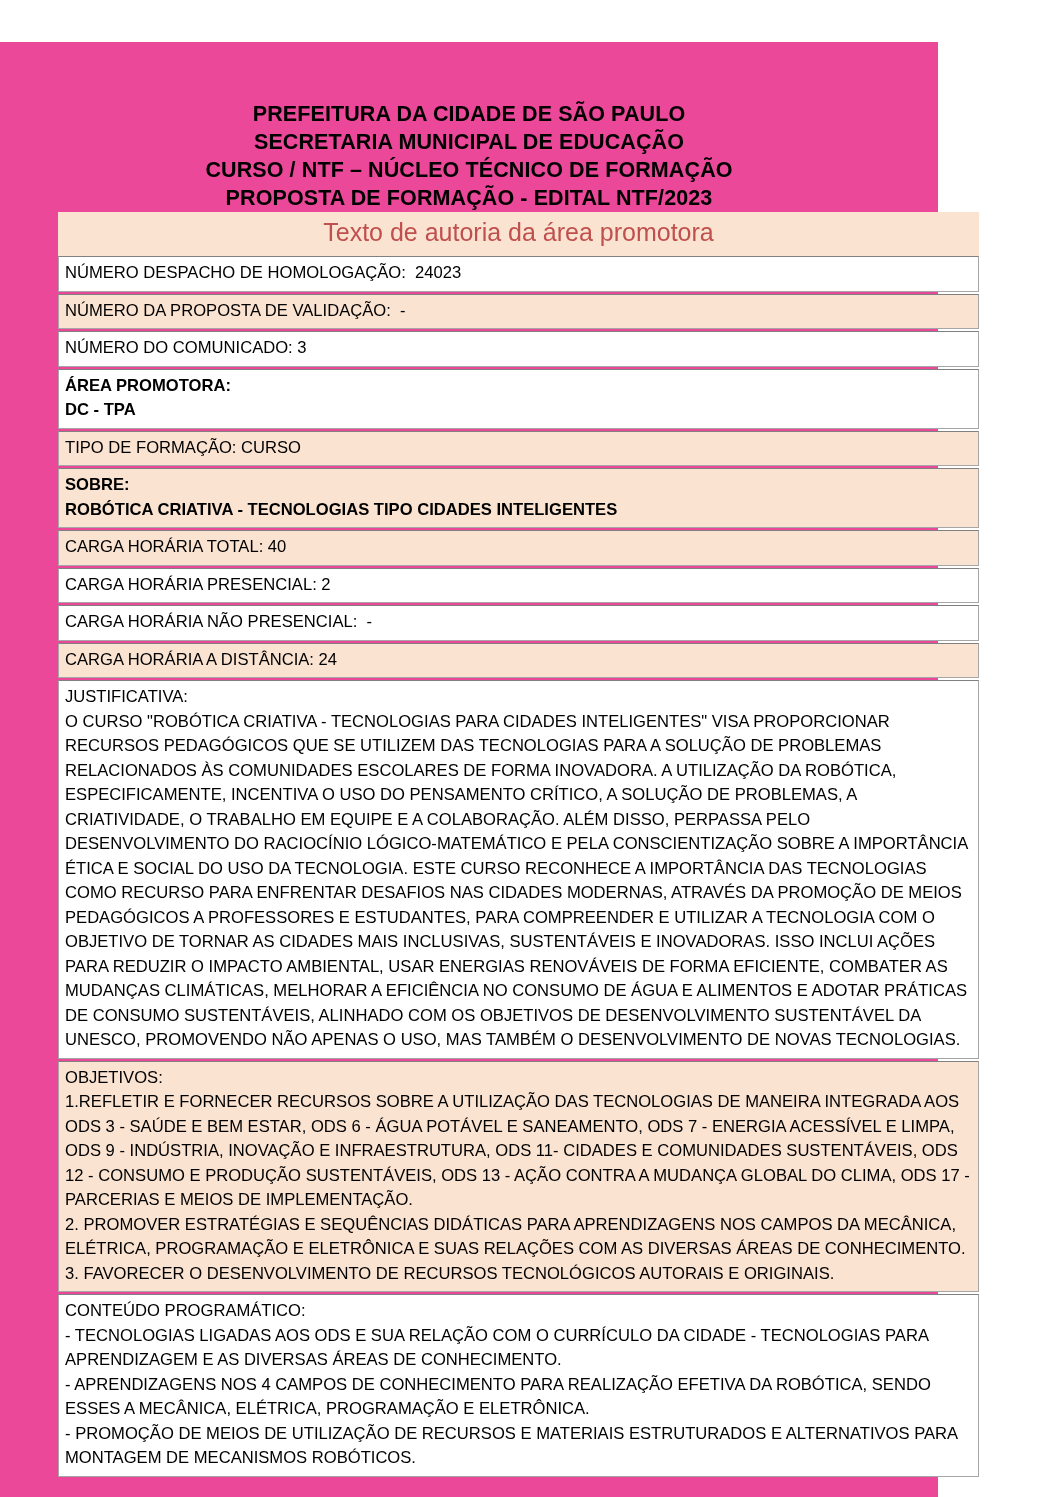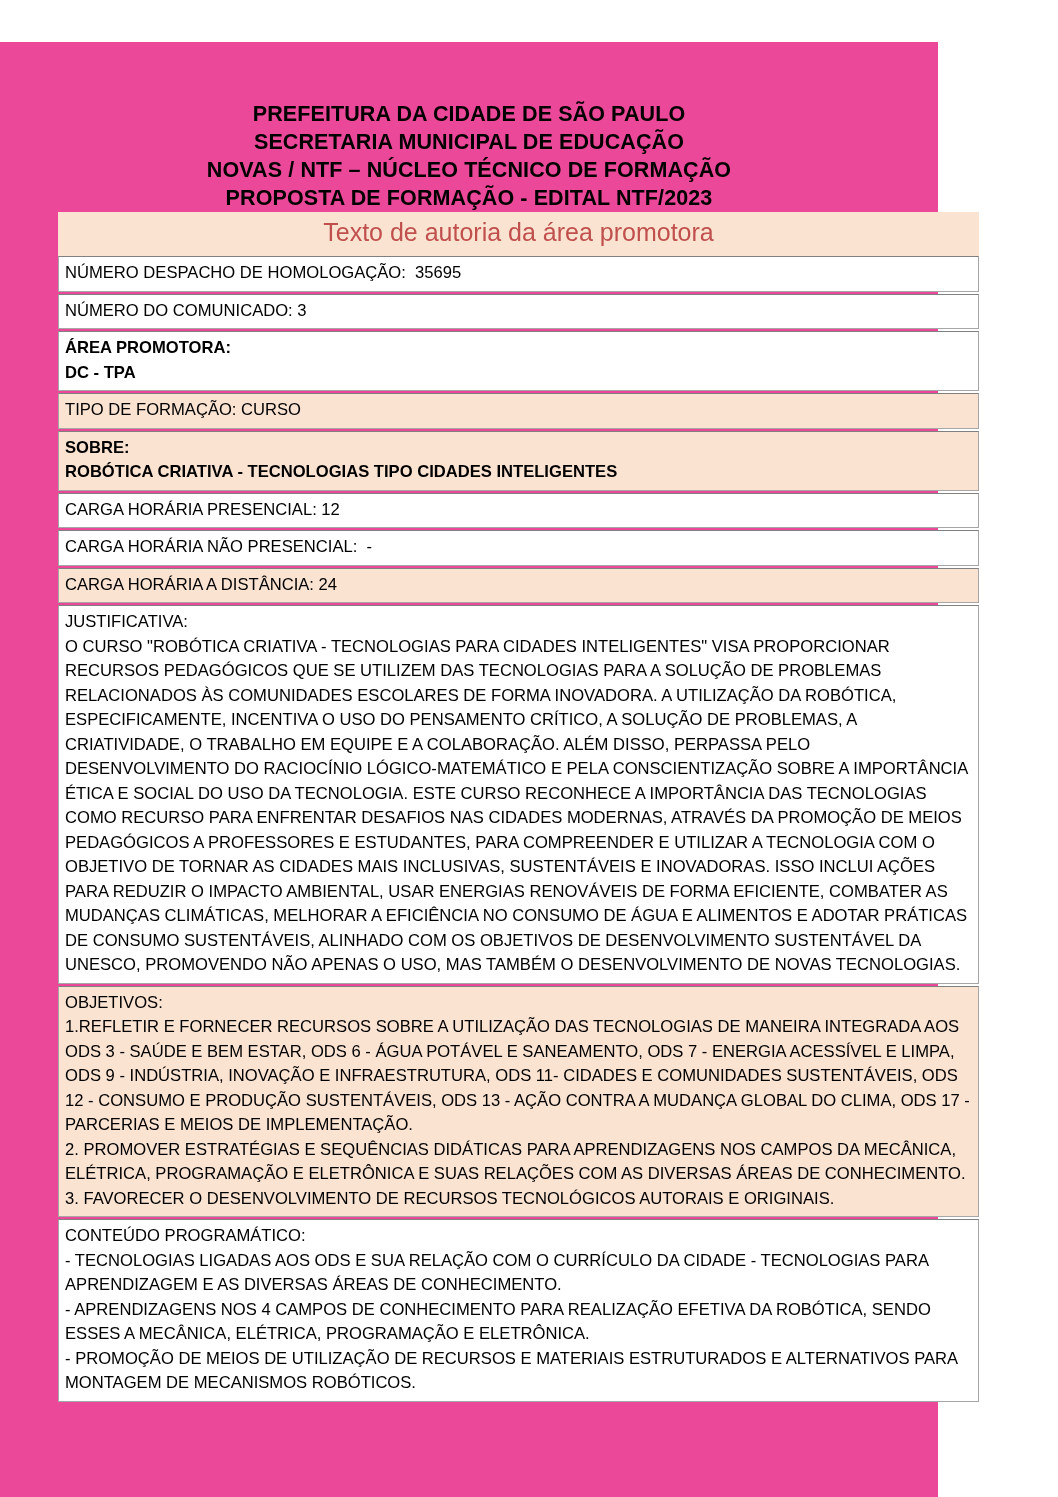--- a/index.html
+++ b/index.html
@@ -75,55 +75,61 @@
   }
 </style>
 </head>
 <body>
 
 <div class="page">
 
   <div class="doc-header">
     <div class="hline">PREFEITURA DA CIDADE DE SÃO PAULO</div>
     <div class="hline">SECRETARIA MUNICIPAL DE EDUCAÇÃO</div>
-    <div class="hline">NOVAS / NTF – NÚCLEO TÉCNICO DE FORMAÇÃO</div>
+    <div class="hline">CURSO / NTF – NÚCLEO TÉCNICO DE FORMAÇÃO</div>
     <div class="hline">PROPOSTA DE FORMAÇÃO - EDITAL NTF/2023</div>
   </div>
 
   <div style="width:921px; margin-left:58px;">
 
     <div class="band-title">Texto de autoria da área promotora</div>
 
     <div class="row">
-      <p class="block-text">NÚMERO DESPACHO DE HOMOLOGAÇÃO:  35695</p>
+      <p class="block-text">NÚMERO DESPACHO DE HOMOLOGAÇÃO:  24023</p>
     </div>
 
+    <div class="row alt">
+      <p class="block-text">NÚMERO DA PROPOSTA DE VALIDAÇÃO:  -</p>
+    </div>
 
     <div class="row">
       <p class="block-text">NÚMERO DO COMUNICADO: 3</p>
     </div>
 
     <div class="row bold">
       <span class="lbl">ÁREA PROMOTORA:</span>
       <span class="val">DC - TPA</span>
     </div>
 
     <div class="row alt">
       <p class="block-text">TIPO DE FORMAÇÃO: CURSO</p>
     </div>
 
     <div class="row alt bold">
       <span class="lbl">SOBRE:</span>
       <span class="val">ROBÓTICA CRIATIVA - TECNOLOGIAS TIPO CIDADES INTELIGENTES</span>
     </div>
 
 
+    <div class="row alt">
+      <p class="block-text">CARGA HORÁRIA TOTAL: 40</p>
+    </div>
 
     <div class="row">
-      <p class="block-text">CARGA HORÁRIA PRESENCIAL: 12</p>
+      <p class="block-text">CARGA HORÁRIA PRESENCIAL: 2</p>
     </div>
 
 
     <div class="row">
       <p class="block-text">CARGA HORÁRIA NÃO PRESENCIAL:  -</p>
     </div>
 
     <div class="row alt">
       <p class="block-text">CARGA HORÁRIA A DISTÂNCIA: 24</p>
     </div>

